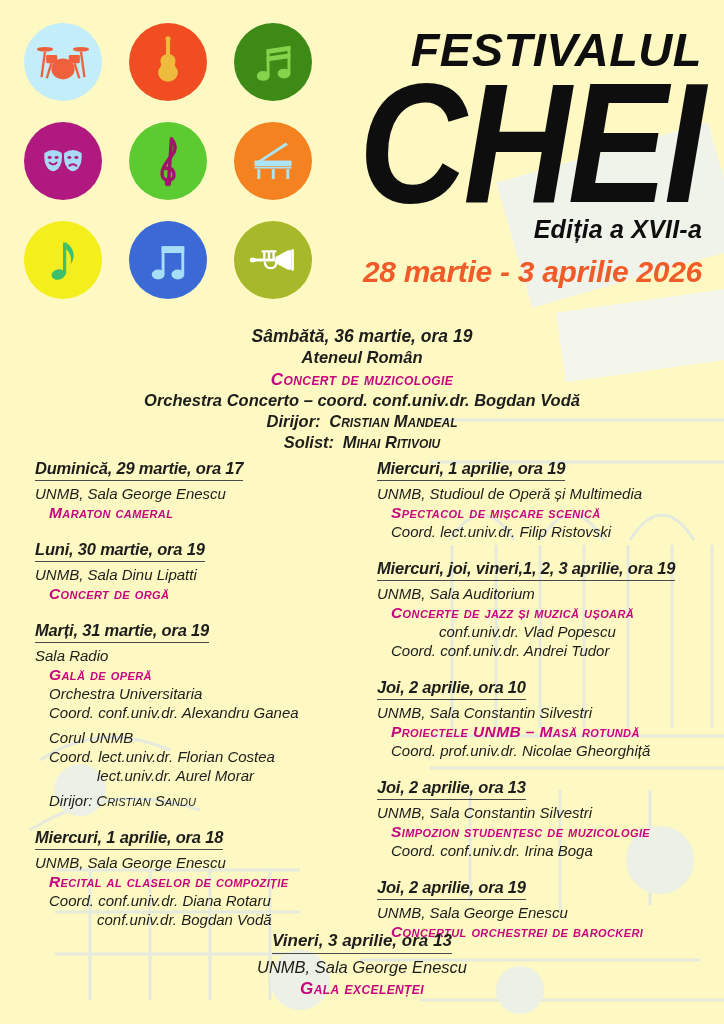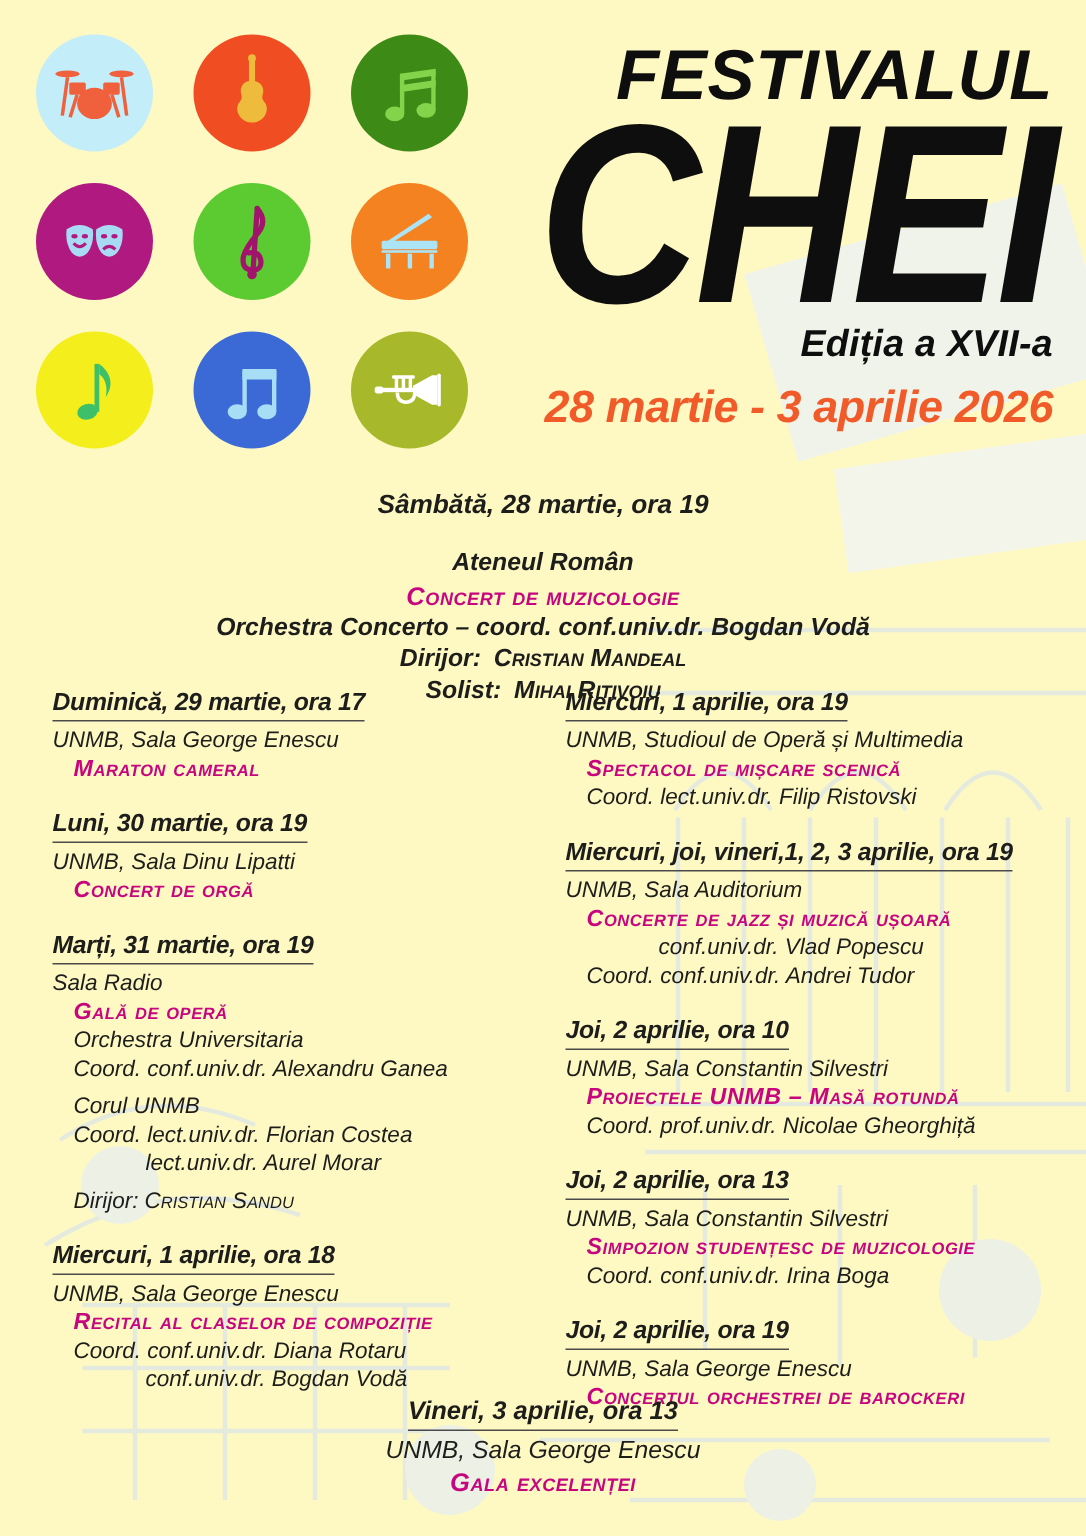--- a/index.html
+++ b/index.html
@@ -36,21 +36,21 @@
   .edition { font-size:25px; font-weight:bold; margin-top:4px; letter-spacing:0.2px; }
   .dates { font-size:30px; font-weight:bold; margin-top:11px; letter-spacing:-0.3px; }
 
   
   .sc { font-variant:small-caps; }
   .magenta { font-variant:small-caps; font-weight:bold; letter-spacing:0.4px; }
 
   
   .opening { position:absolute; top:326px; left:0; width:724px; text-align:center; line-height:21px; }
   .op-header { font-size:17.5px; font-weight:bold; }
-  .op-venue  { font-size:16.5px; font-weight:bold; margin-top:18px; }
+  .op-venue  { font-size:16.5px; font-weight:bold; margin-top:0; }
   .op-title  { font-size:17px; margin-top:1px; }
   .op-line   { font-size:16.5px; font-weight:bold; }
   .op-line .sc { margin-left:4px; }
 
   
   .col { position:absolute; top:458px; width:345px; }
   .col-left  { left:35px; }
   .col-right { left:377px; }
   .event-block { margin-bottom:17px; }
   .ev-header-row { line-height:21px; }
@@ -231,21 +231,21 @@
     <div class="masthead">
       <div class="fest-label">FESTIVALUL</div>
       <div class="fest-name-wrap">
         <span class="fest-name">CHEI</span>
       </div>
       <div class="edition">Ediția a XVII-a</div>
       <div class="dates" style="color: rgb(241, 90, 41);">28 martie - 3 aprilie 2026</div>
     </div>
 
     <div class="opening">
-      <div class="op-header">Sâmbătă, 28 martie, ora 19</div>
+      <div class="op-header">Sâmbătă, 36 martie, ora 19</div>
       <div class="op-venue">Ateneul Român</div>
       <div class="op-title magenta" style="color: rgb(198, 5, 127);">Concert de muzicologie</div>
       <div class="op-line">Orchestra Concerto – coord. conf.univ.dr. Bogdan Vodă</div>
       <div class="op-line">
         <span>Dirijor:</span>
         <span class="sc">Cristian Mandeal</span>
       </div>
       <div class="op-line">
         <span>Solist:</span>
         <span class="sc">Mihai Ritivoiu</span>

